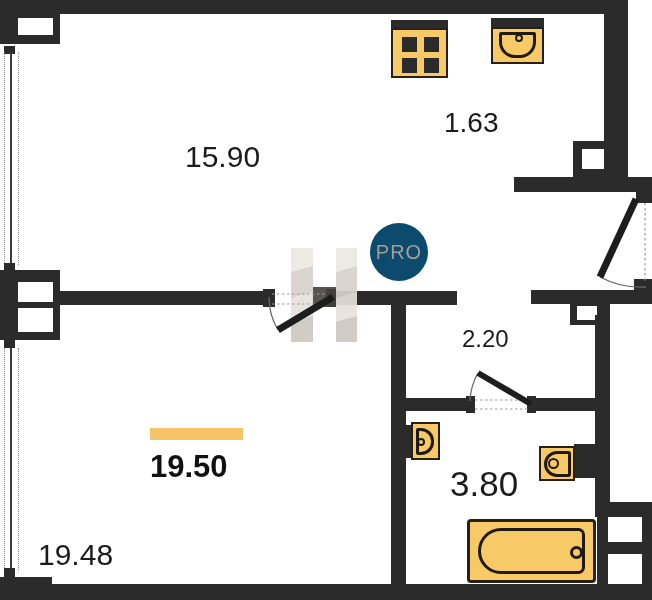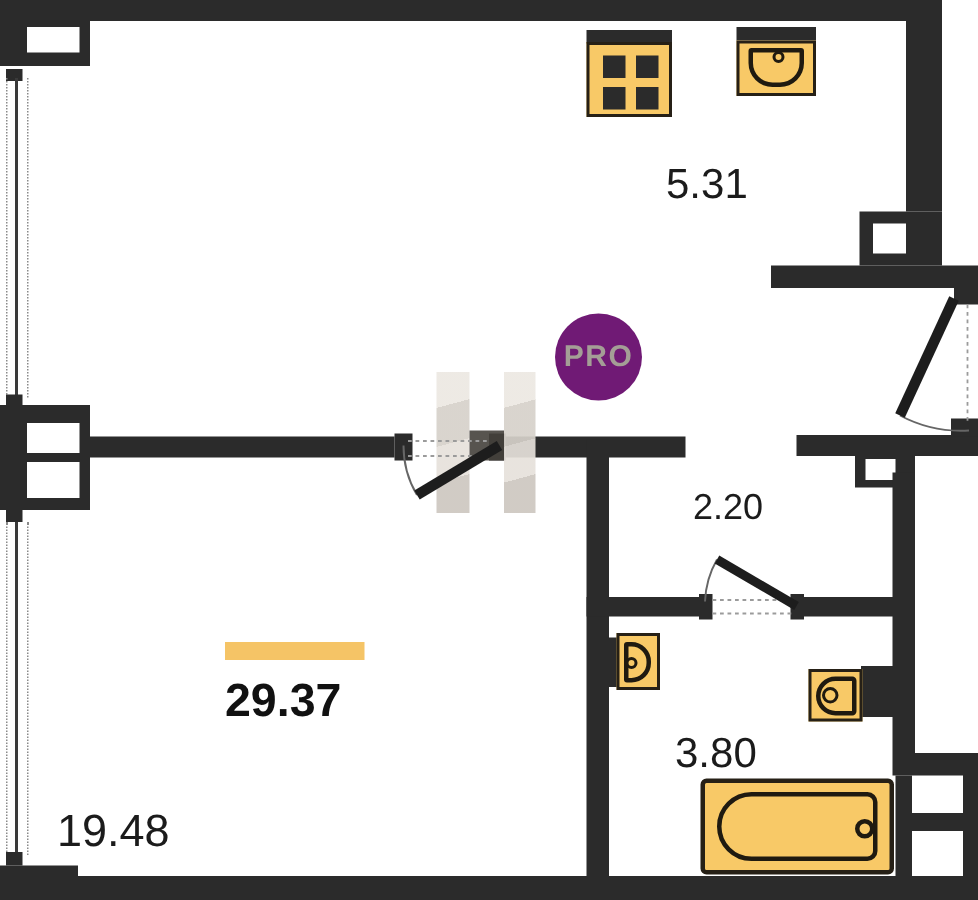--- a/index.html
+++ b/index.html
@@ -10,23 +10,23 @@
   .win{position:absolute;border-left:1px dotted #8a8a8a;border-right:1px dotted #8a8a8a;}
   .win .glass{position:absolute;left:5px;top:0;bottom:0;width:2px;background:#3a3a3a;}
   .fix{position:absolute;background:#f8c967;border:2px solid #262016;box-sizing:border-box;}
   .fstrip{position:absolute;background:#2b2b2b;}
   .burner{position:absolute;width:15px;height:15px;background:#2b2b2b;}
   .basin{position:absolute;border:3px solid #1f1a10;box-sizing:border-box;}
   .ring{position:absolute;border:2px solid #1f1a10;border-radius:50%;box-sizing:border-box;background:#f8c967;}
   .label{position:absolute;color:#1b1b1b;line-height:1;white-space:nowrap;}
   .total-bar{position:absolute;left:150px;top:428px;width:93px;height:12px;background:#f5c466;}
   .total-text{position:absolute;left:150px;top:451px;font-size:31px;font-weight:bold;color:#111;}
-  .pro{position:absolute;left:370px;top:209px;width:58px;height:58px;border-radius:50%;
-       background:#701a75;display:flex;align-items:center;justify-content:center;
-       color:#a49e96;font-size:20px;font-weight:bold;letter-spacing:1px;}
+  .pro{position:absolute;left:370px;top:223px;width:58px;height:58px;border-radius:50%;
+       background:#0c4a6e;display:flex;align-items:center;justify-content:center;
+       color:#a49e96;font-size:20px;font-weight:normal;letter-spacing:1px;}
   .hcol{position:absolute;width:22px;height:94px;top:248px;opacity:.92;
         background:linear-gradient(165deg,#ece8e2 0 24%,#d6d1ca 24% 50%,#e6e1db 50% 74%,#cdc7c0 74%);}
   .hbar{position:absolute;left:313px;top:287px;width:23px;height:20px;background:#45413c;opacity:.9;}
   svg.overlay{position:absolute;left:0;top:0;pointer-events:none;}
 </style>
 </head>
 <body>
 
 <div class="plan">
 
@@ -127,21 +127,22 @@
 
     <path d="M475 400 H528 M475 409 H528" stroke="#9b9b9b" stroke-width="1.2" stroke-dasharray="2.5 2.5" fill="none"></path>
     <path d="M478 373 A 61 61 0 0 0 470 401" stroke="#666" stroke-width="1.3" fill="none"></path>
     <line x1="531" y1="404" x2="478" y2="373" stroke="#1d1d1d" stroke-width="6"></line>
 
     <path d="M645 203 V281" stroke="#9b9b9b" stroke-width="1.2" stroke-dasharray="2.5 2.5" fill="none"></path>
     <path d="M600 277 A 87 87 0 0 0 646 287" stroke="#666" stroke-width="1.3" fill="none"></path>
     <line x1="636" y1="199" x2="600" y2="277" stroke="#1d1d1d" stroke-width="7"></line>
   </svg>
 
-  <div class="label" style="left:444px;top:109px;font-size:28px">5.31</div>
+  <div class="label" style="left:185px;top:142px;font-size:30px">15.90</div>
+  <div class="label" style="left:444px;top:109px;font-size:28px">1.63</div>
   <div class="label" style="left:462px;top:327px;font-size:24px">2.20</div>
-  <div class="label" style="left:450px;top:488px;font-size:28px">3.80</div>
+  <div class="label" style="left:450px;top:466px;font-size:35px">3.80</div>
   <div class="label" style="left:38px;top:540px;font-size:30px">19.48</div>
 
   <div class="total-bar"></div>
-  <div class="total-text label">29.37</div>
+  <div class="total-text label">19.50</div>
 
 </div>
 
 </body></html>

